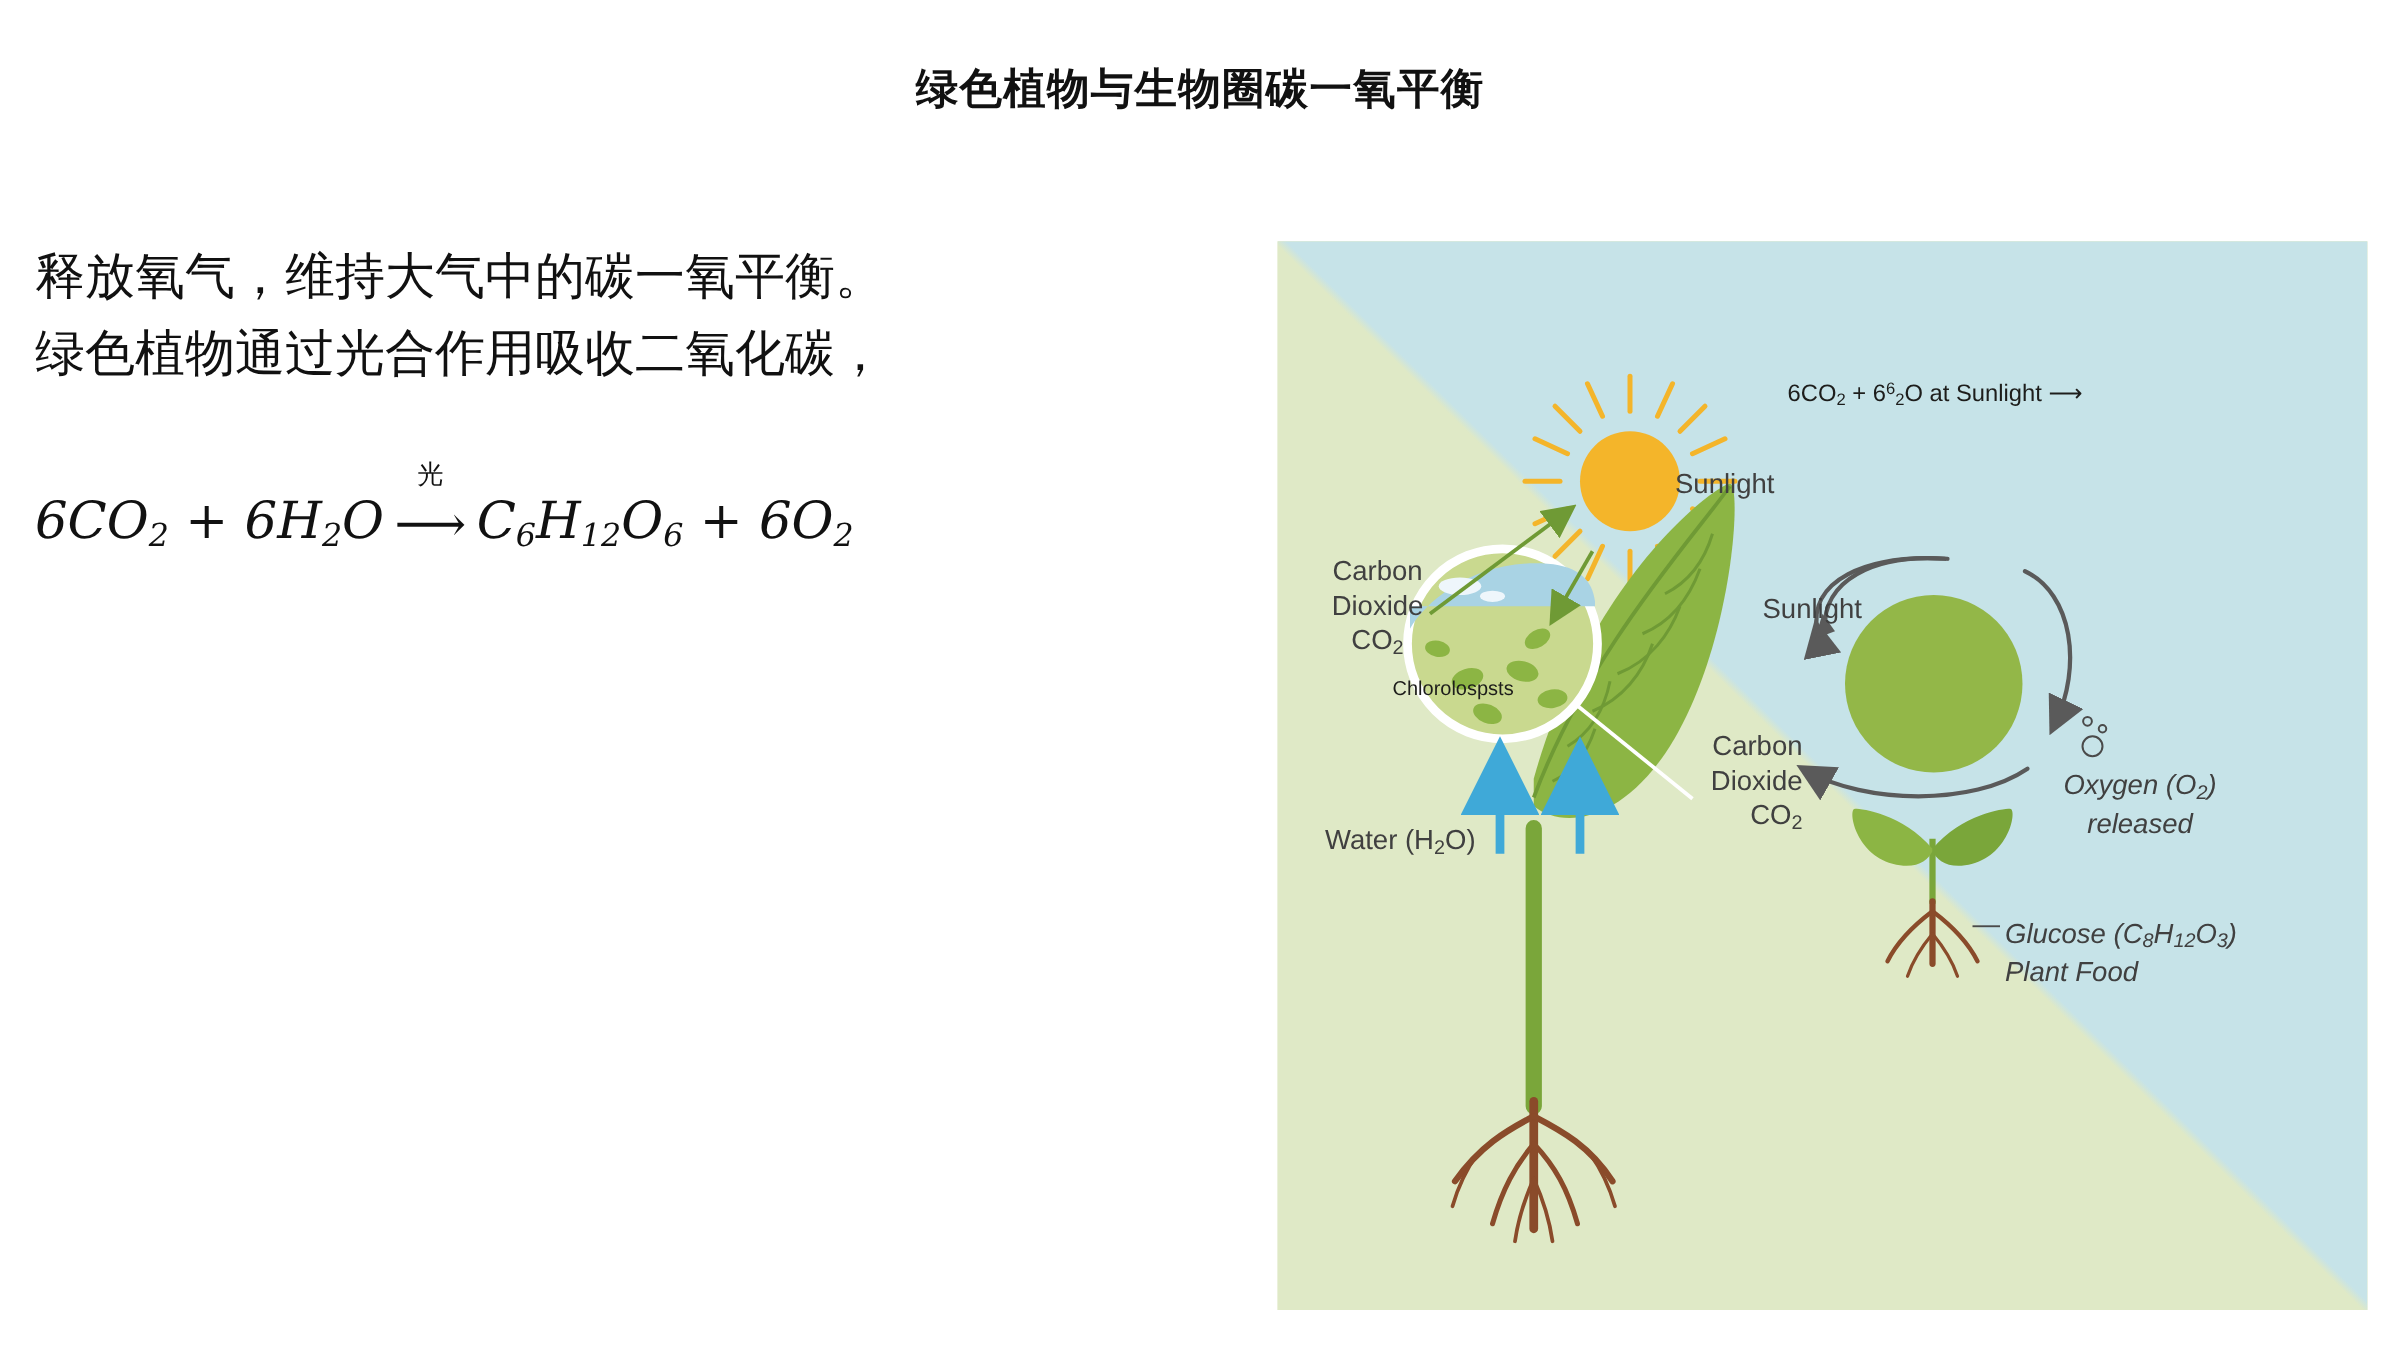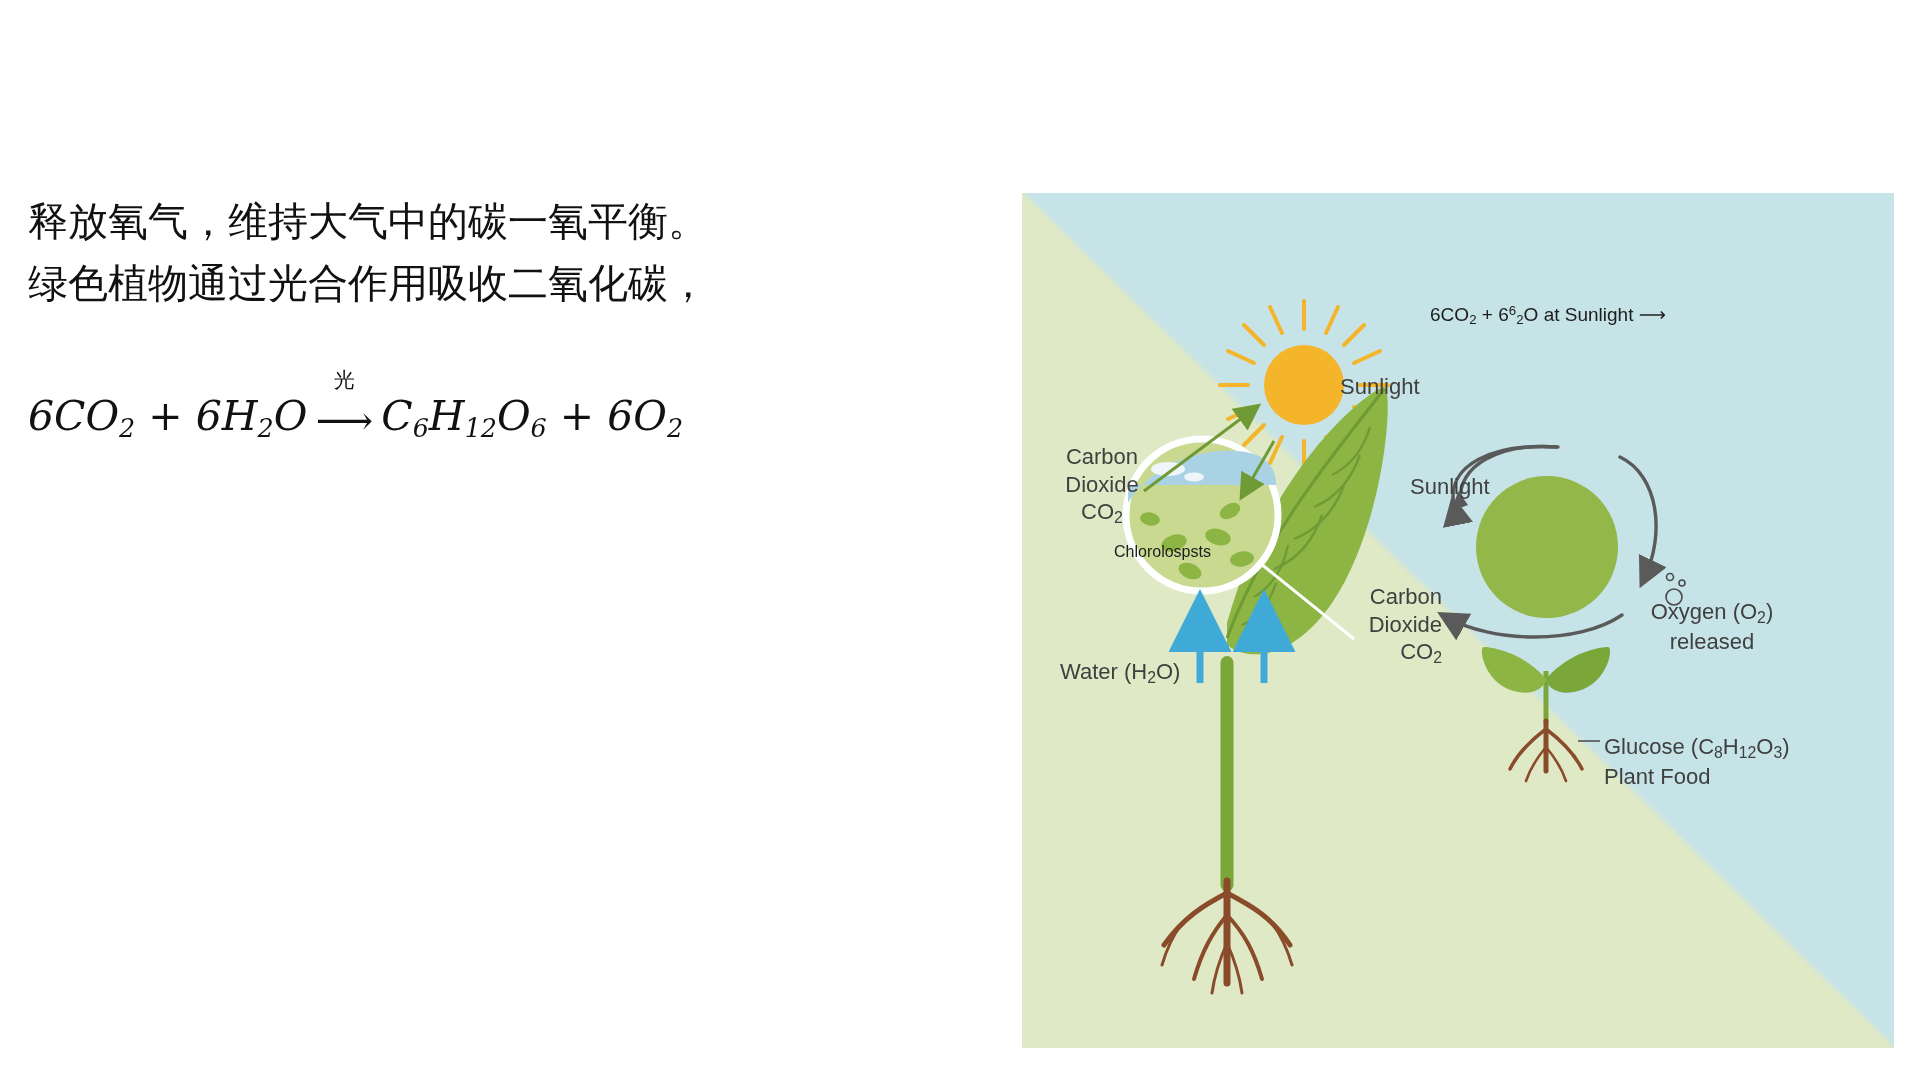--- a/index.html
+++ b/index.html
@@ -126,20 +126,21 @@
     width: 300px;
   }
   .eq-fig sub { font-size: 0.7em; vertical-align: -0.25em; }
   .eq-fig sup { font-size: 0.7em; vertical-align: 0.45em; }
 </style>
 </head>
 <body>
 
 <div class="slide">
 
+  <div class="slide-title">绿色植物与生物圈碳一氧平衡</div>
 
   <div class="body-text">
     <div>释放氧气，维持大气中的碳一氧平衡。</div>
     <div>绿色植物通过光合作用吸收二氧化碳，</div>
   </div>
 
   <div class="equation">
     <span><span>6CO</span><sub>2</sub></span><span> + </span><span><span>6H</span><sub>2</sub><span>O</span></span><span class="arrow-wrap"><span class="arrow-label">光</span><span class="arrow-glyph">⟶</span></span><span><span>C</span><sub>6</sub><span>H</span><sub>12</sub><span>O</span><sub>6</sub></span><span> + </span><span><span>6O</span><sub>2</sub></span>
   </div>
 
@@ -294,24 +295,24 @@
 
     <div class="fig-label" style="left:388px; top:280px;">Sunlight</div>
 
 
     <div class="fig-label right" style="left:300px; top:390px; width:120px;">
       <div>Carbon</div>
       <div>Dioxide</div>
       <div style="text-align:right;"><span>CO</span><sub>2</sub></div>
     </div>
 
-    <div class="fig-label center" style="left:600px; top:405px; width:180px;">
+    <div class="fig-label center" style="left:600px; top:421px; width:180px;font-style:italic;">
       <div><span>Oxygen (O</span><sub>2</sub><span>)</span></div>
       <div>released</div>
     </div>
 
-    <div class="fig-label" style="left:582px; top:540px;">
+    <div class="fig-label" style="left:582px; top:540px;font-style:italic;">
       <div><span>Glucose (C</span><sub>8</sub><span>H</span><sub>12</sub><span>O</span><sub>3</sub><span>)</span></div>
       <div>Plant Food</div>
     </div>
 
   </div>
 </div>
 
 </body></html>

